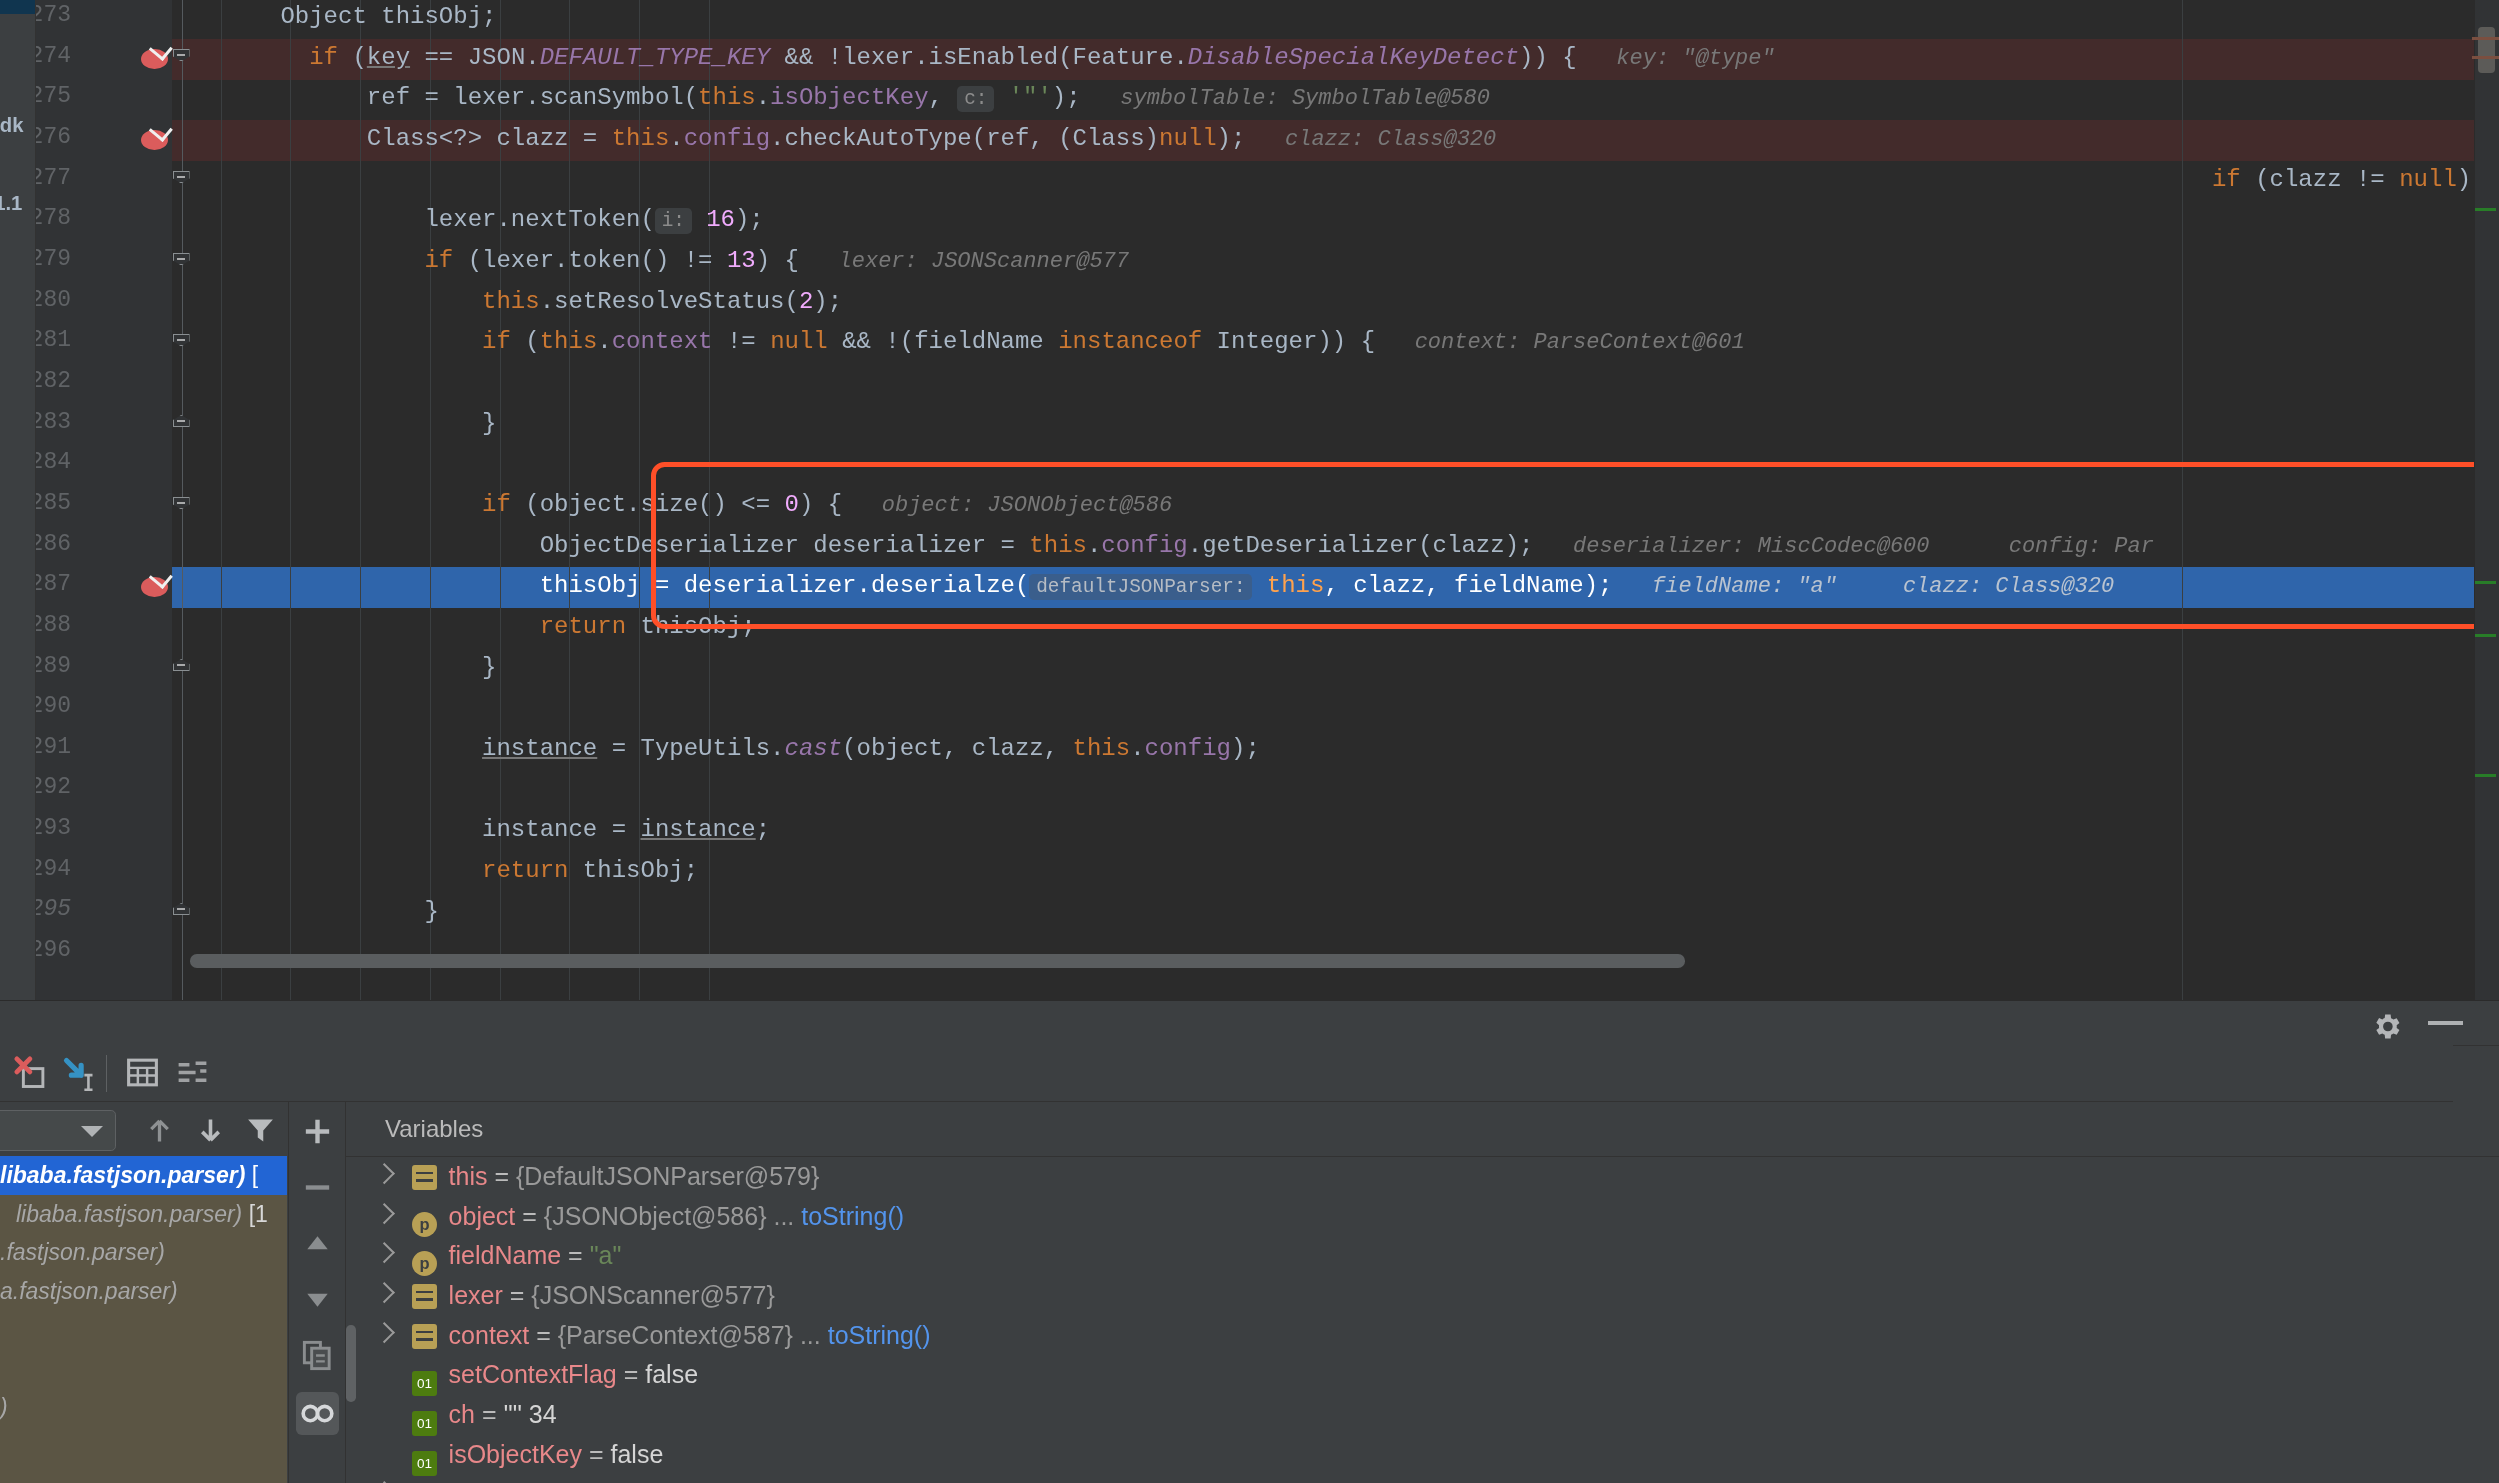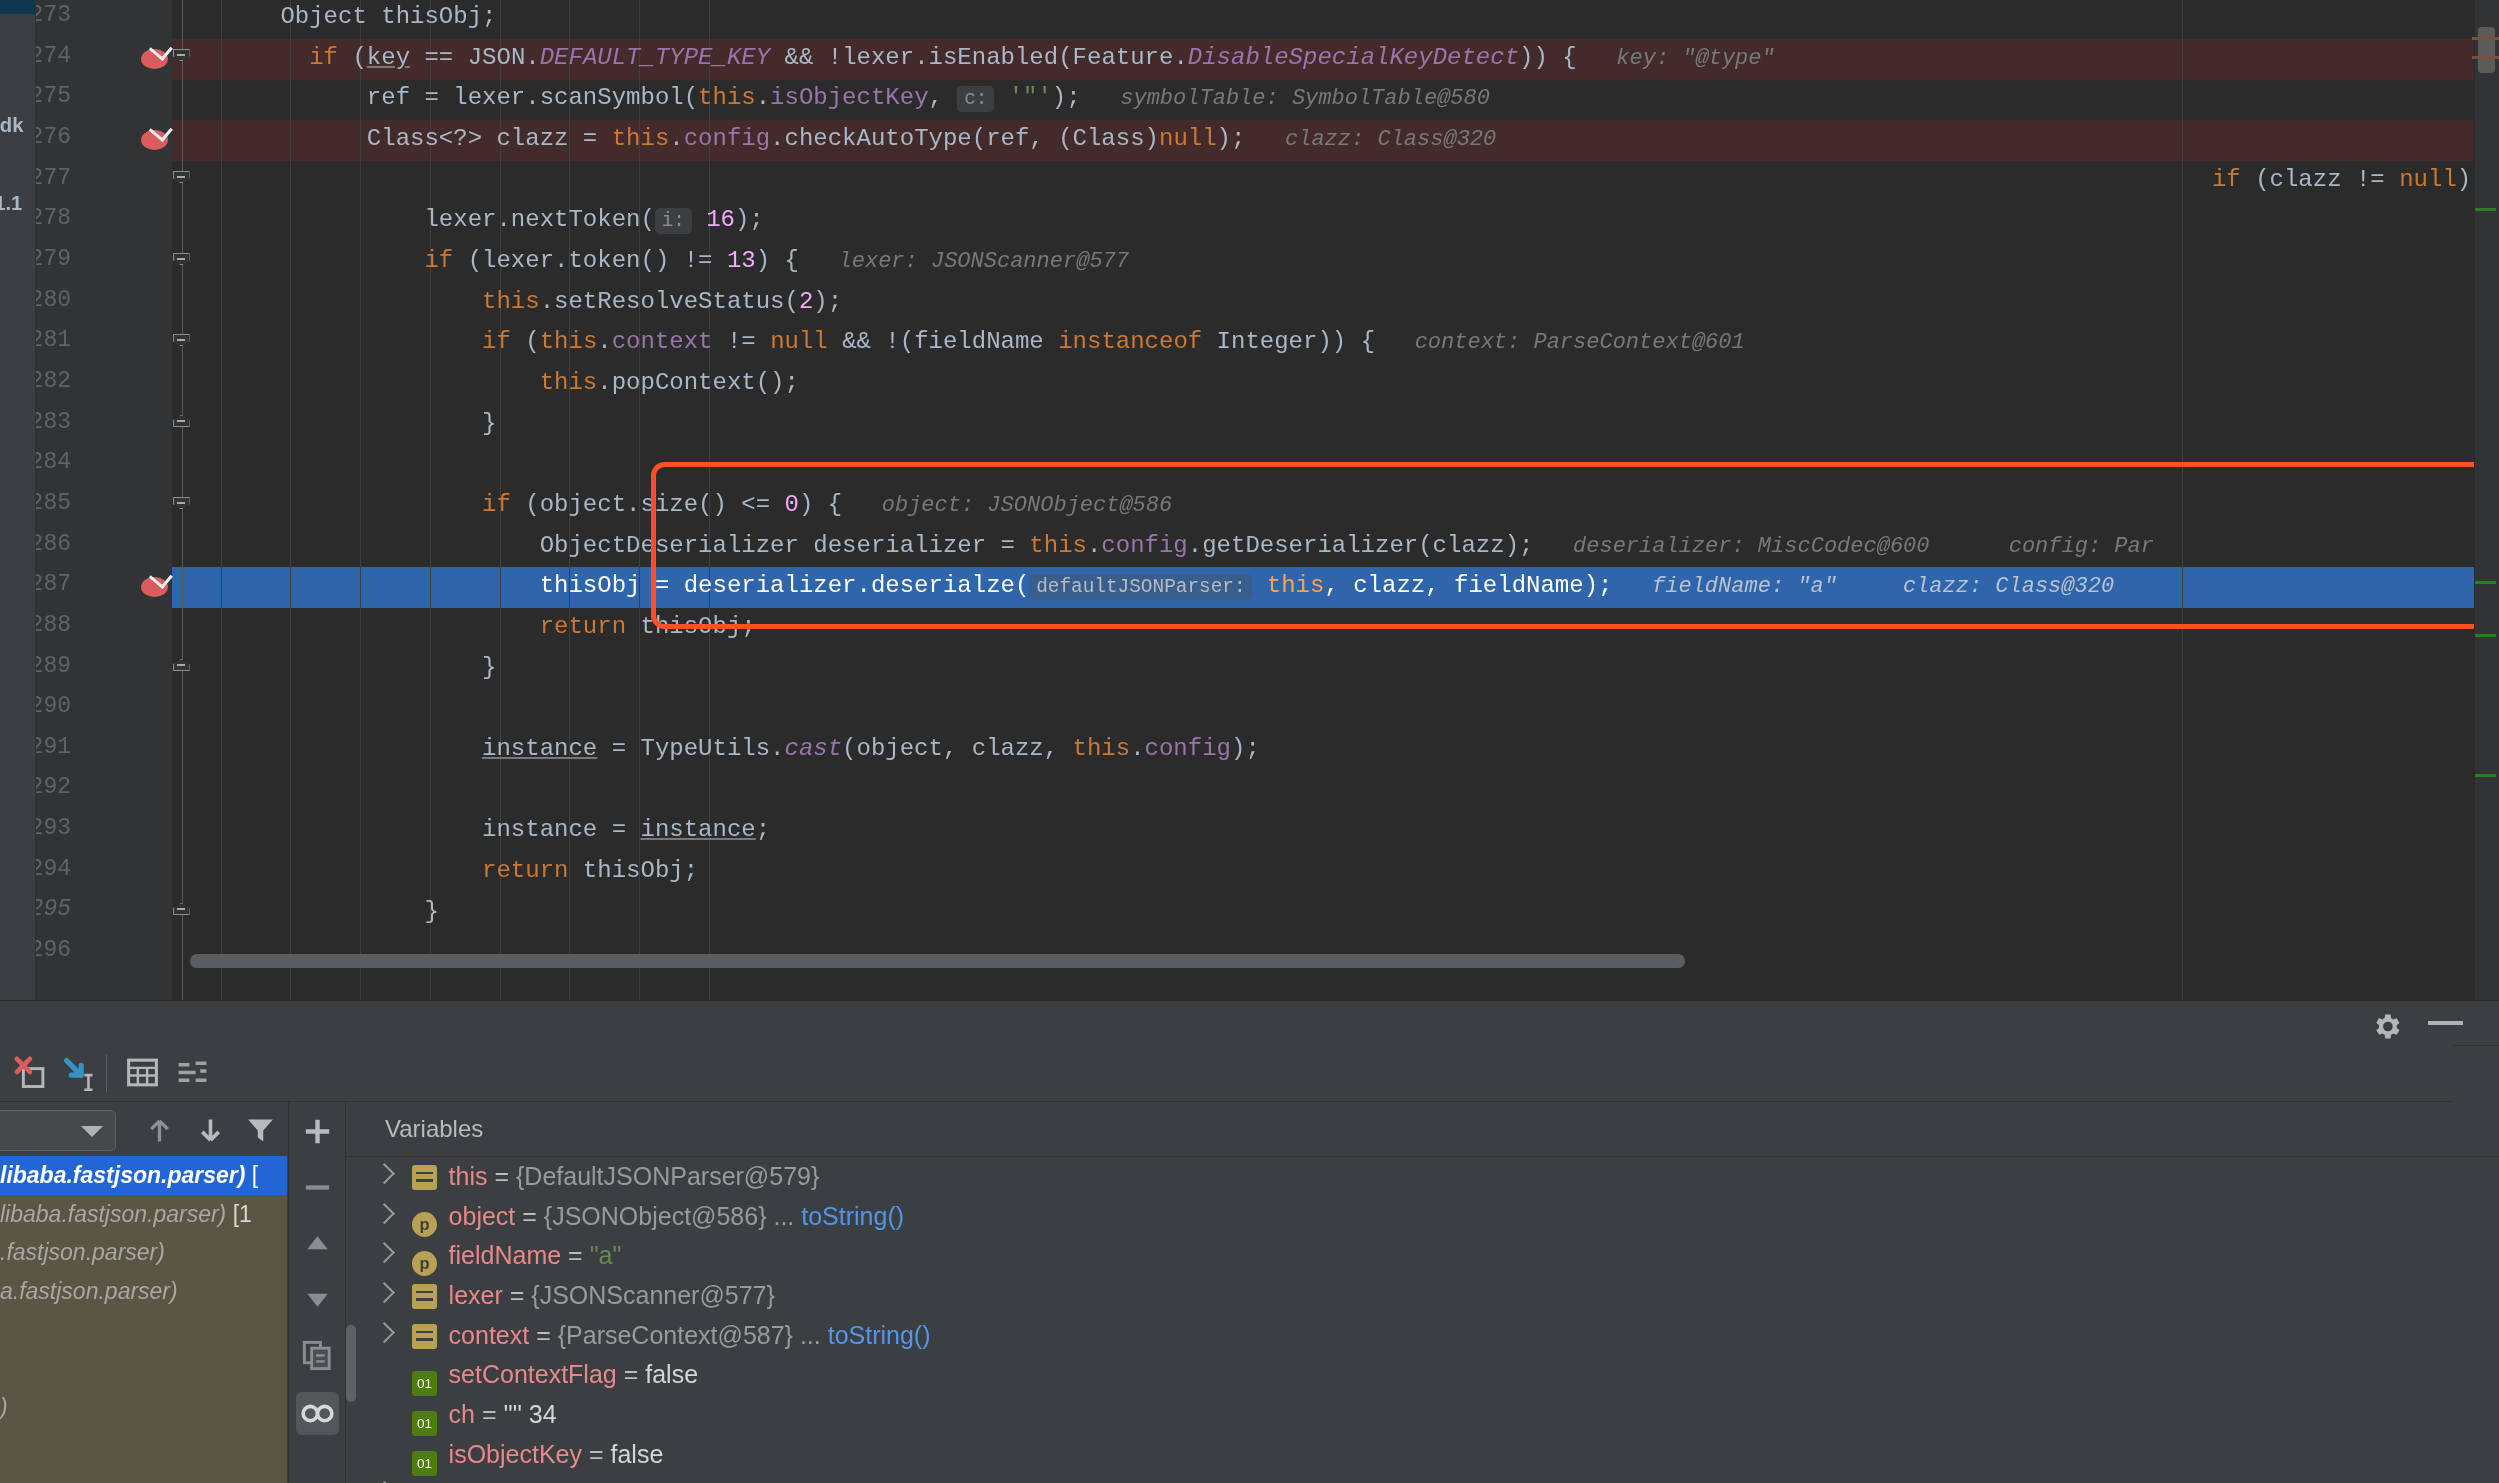--- a/index.html
+++ b/index.html
@@ -255,21 +255,20 @@
   <div id="code">
       <div class="line" style="top: -3.9px;"><span class="txt">      Object thisObj;</span></div>
       <div class="line" style="top: 37px;"><span class="txt">        </span><span class="kw">if</span><span class="txt"> (</span><span class="und">key</span><span class="txt"> == JSON.</span><span class="stat">DEFAULT_TYPE_KEY</span><span class="txt"> &amp;&amp; !lexer.isEnabled(Feature.</span><span class="stat">DisableSpecialKeyDetect</span><span class="txt">)) {</span><span class="hint">   key: "@type"</span></div>
       <div class="line" style="top: 77px;"><span class="txt">            ref = lexer.scanSymbol(</span><span class="kw">this</span><span class="txt">.</span><span class="fld">isObjectKey</span><span class="txt">, </span><span class="pchip">c:</span><span class="str"> '"'</span><span class="txt">);</span><span class="hint">   symbolTable: SymbolTable@580</span></div>
       <div class="line" style="top: 118px;"><span class="txt">            Class&lt;?&gt; clazz = </span><span class="kw">this</span><span class="txt">.</span><span class="fld">config</span><span class="txt">.checkAutoType(ref, (Class)</span><span class="kw">null</span><span class="txt">);</span><span class="hint">   clazz: Class@320</span></div>
       <div class="line" style="top: 159px; text-align: right;"><span class="txt">            </span><span class="kw">if</span><span class="txt"> (clazz != </span><span class="kw">null</span><span class="txt">) {</span></div>
       <div class="line" style="top: 199px;"><span class="txt">                lexer.nextToken(</span><span class="pchip">i:</span><span class="txt"> </span><span class="num">16</span><span class="txt">);</span></div>
       <div class="line" style="top: 240px;"><span class="txt">                </span><span class="kw">if</span><span class="txt"> (lexer.token() != </span><span class="num">13</span><span class="txt">) {</span><span class="hint">   lexer: JSONScanner@577</span></div>
       <div class="line" style="top: 281px;"><span class="txt">                    </span><span class="kw">this</span><span class="txt">.setResolveStatus(</span><span class="num">2</span><span class="txt">);</span></div>
       <div class="line" style="top: 321px;"><span class="txt">                    </span><span class="kw">if</span><span class="txt"> (</span><span class="kw">this</span><span class="txt">.</span><span class="fld">context</span><span class="txt"> != </span><span class="kw">null</span><span class="txt"> &amp;&amp; !(fieldName </span><span class="kw">instanceof</span><span class="txt"> Integer)) {</span><span class="hint">   context: ParseContext@601</span></div>
-      <div class="line" style="top: 362px;"><span class="txt">                        </span><span class="kw">this</span><span class="txt">.popContext();</span></div>
       <div class="line" style="top: 403px;"><span class="txt">                    }</span></div>
       <div class="line" style="top: 443px;"><span class="txt"></span></div>
       <div class="line" style="top: 484px;"><span class="txt">                    </span><span class="kw">if</span><span class="txt"> (object.size() &lt;= </span><span class="num">0</span><span class="txt">) {</span><span class="hint">   object: JSONObject@586</span></div>
       <div class="line" style="top: 525px;"><span class="txt">                        ObjectDeserializer deserializer = </span><span class="kw">this</span><span class="txt">.</span><span class="fld">config</span><span class="txt">.getDeserializer(clazz);</span><span class="hint">   deserializer: MiscCodec@600      config: Par</span></div>
       <div class="line cur" style="top: 565px;"><span class="txt">                        thisObj = deserializer.deserialze(</span><span class="pchip">defaultJSONParser:</span><span class="txt"> </span><span class="kw">this</span><span class="txt">, clazz, fieldName);</span><span class="hint">   fieldName: "a"     clazz: Class@320</span></div>
       <div class="line" style="top: 606px;"><span class="txt">                        </span><span class="kw">return</span><span class="txt"> thisObj;</span></div>
       <div class="line" style="top: 647px;"><span class="txt">                    }</span></div>
       <div class="line" style="top: 687px;"><span class="txt"></span></div>
       <div class="line" style="top: 728px;"><span class="txt">                    </span><span class="und">instance</span><span class="txt"> = TypeUtils.</span><span class="stat">cast</span><span class="txt">(object, clazz, </span><span class="kw">this</span><span class="txt">.</span><span class="fld">config</span><span class="txt">);</span></div>
       <div class="line" style="top: 809px;"><span class="txt">                    instance = </span><span class="und">instance</span><span class="txt">;</span></div>
@@ -440,21 +439,21 @@
           </svg>
         </span>
         <span class="fbtn" style="left:244px">
           <svg width="33" height="33" viewBox="0 0 24 24">
             <path d="M3 4 h18 l-7 8 v8 l-4 -3 v-5 z" fill="#b8bbbd"></path>
           </svg>
         </span>
       </div>
       <div id="frames-list">
           <div class="frame-item sel" style="top: 0px; padding-left: 0px;"><span>libaba.fastjson.parser)</span><span class="sfx"> [</span></div>
-          <div class="frame-item" style="top: 39px; padding-left: 0px;"><span>libaba.fastjson.parser)</span><span class="sfx"> [1</span></div>
+          <div class="frame-item" style="top: 39px; padding-left: 16px;"><span>libaba.fastjson.parser)</span><span class="sfx"> [1</span></div>
           <div class="frame-item" style="top: 77px; padding-left: 0px;"><span>.fastjson.parser)</span><span class="sfx"></span></div>
           <div class="frame-item" style="top: 116px; padding-left: 0px;"><span>a.fastjson.parser)</span><span class="sfx"></span></div>
           <div class="frame-item" style="top: 155px; padding-left: 0px;"><span></span><span class="sfx"></span></div>
           <div class="frame-item" style="top: 194px; padding-left: 0px;"><span></span><span class="sfx"></span></div>
           <div class="frame-item" style="top: 232px; padding-left: 0px;"><span>)</span><span class="sfx"></span></div>
         </div>
     </div>
 
     <div id="vars-btnbar">
       <span class="vbtn" style="top:11.6px">

